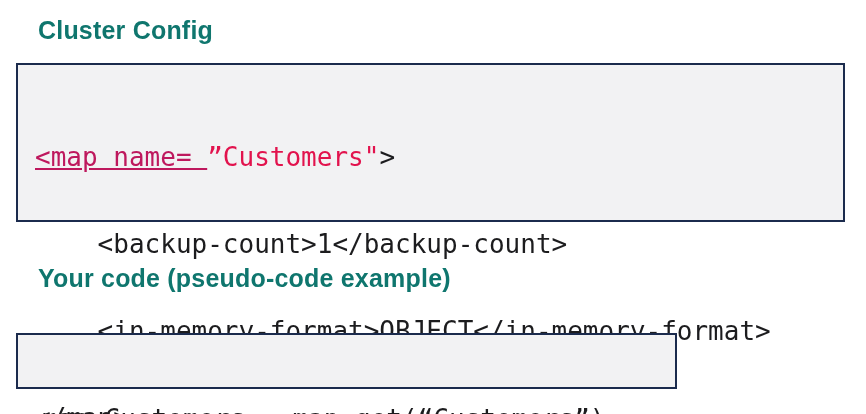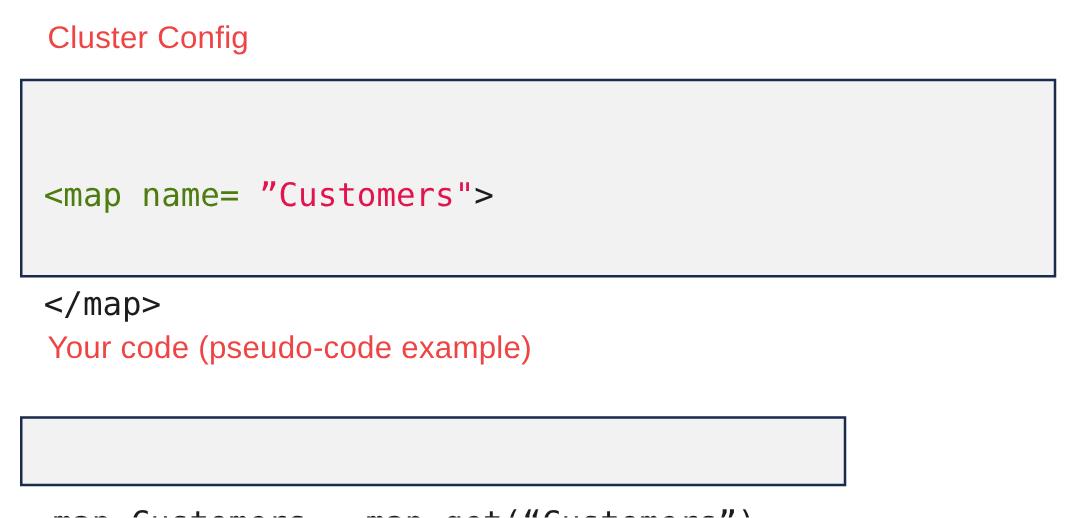--- a/index.html
+++ b/index.html
@@ -7,22 +7,22 @@
     width: 866px; height: 414px;
     background: #ffffff;
     font-family: "Liberation Sans", sans-serif;
     position: relative;
     overflow: hidden;
   }
   .heading {
     position: absolute;
     left: 38px;
     font-size: 25px;
-    font-weight: 400;
-    color: #ef4444;
+    font-weight: 700;
+    color: #0f766e;
     letter-spacing: 0.2px;
     white-space: pre;
   }
   #title1 { top: 16px; }
   #title2 { top: 264px; }
   .codebox {
     position: absolute;
     left: 16px;
     background: #f2f2f3;
     border: 2px solid #1b2b4d;
@@ -38,31 +38,33 @@
     height: 159px;
     padding: 20px 8px 0 17px;
   }
   #box2 {
     top: 333px;
     width: 661px;
     height: 56px;
     padding: 12px 8px 0 24px;
   }
   .code-line { white-space: pre; }
-  .tok-tag { color: #4d7c0f; }
+  .tok-tag { color: #be185d; text-decoration: underline; }
   .tok-str { color: #e2134d; }
   .tok-plain { color: #1c1c1e; }
 </style>
 </head>
 <body>
 
 <div id="title1" class="heading">Cluster Config</div>
 
 <div id="box1" class="codebox">
   <div class="code-line"><span class="tok-tag">&lt;map name= </span><span class="tok-str">”Customers"</span><span class="tok-plain">&gt;</span></div>
+  <div class="code-line tok-plain">    &lt;backup-count&gt;1&lt;/backup-count&gt;</div>
+  <div class="code-line tok-plain">    &lt;in-memory-format&gt;OBJECT&lt;/in-memory-format&gt;</div>
   <div class="code-line tok-plain">&lt;/map&gt;</div>
 </div>
 
 <div id="title2" class="heading">Your code (pseudo-code example)</div>
 
 <div id="box2" class="codebox">
   <div class="code-line tok-plain">map Customers = map.get(“Customers”)</div>
 </div>
 
 </body></html>

